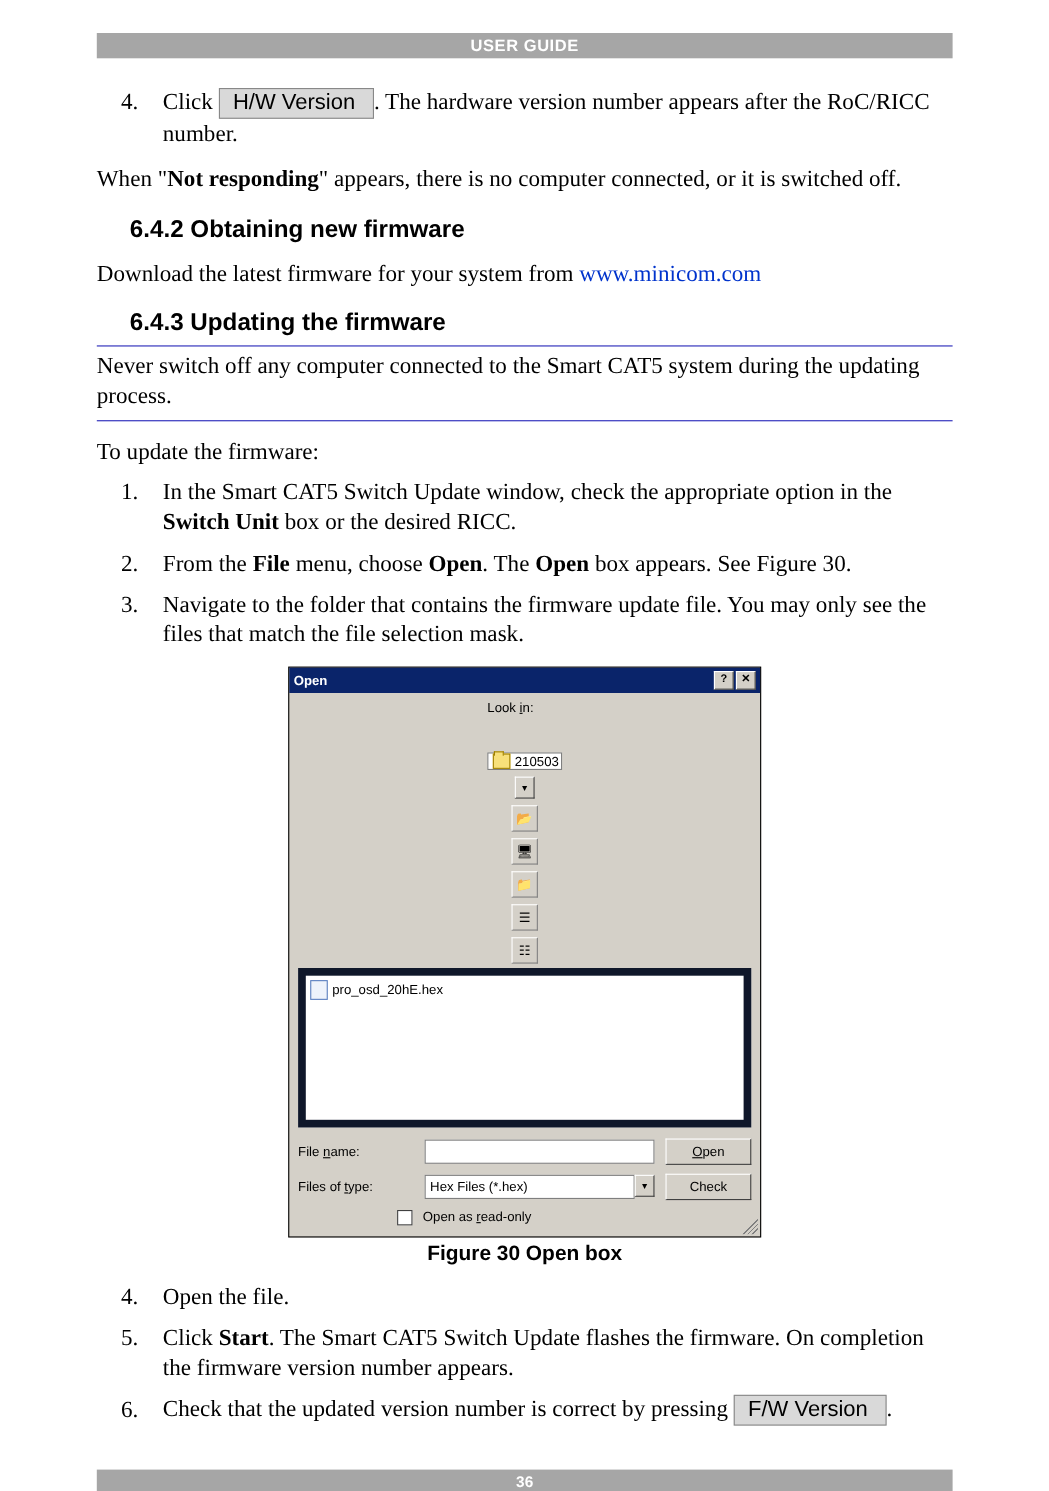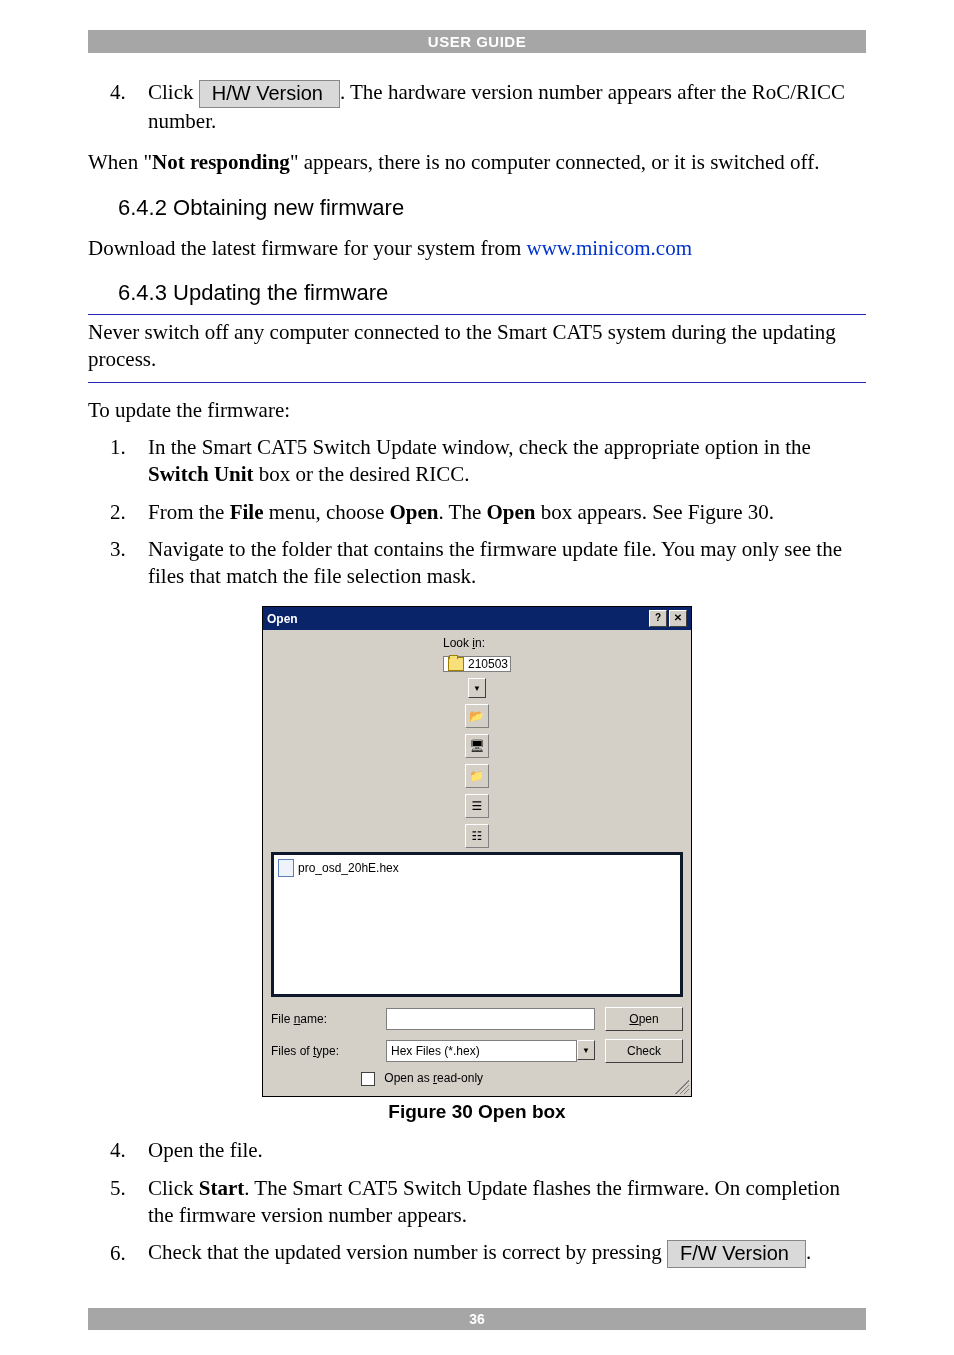--- a/index.html
+++ b/index.html
@@ -50,21 +50,21 @@
     font-size: 20px;
     padding: 2px 16px 4px 12px;
     vertical-align: middle;
     line-height: 1;
   }
   .para {
     margin: 14px 0 10px 0;
   }
   .h-section {
     font-family: Arial, Helvetica, sans-serif;
-    font-weight: normal;
+    font-weight: bold;
     font-size: 22px;
     margin: 18px 0 8px 30px;
   }
   .warning-block {
     border-top: 1px solid #2424b8;
     border-bottom: 1px solid #2424b8;
     padding: 4px 0 8px 0;
     margin: 6px 0 14px 0;
   }
   .warn-head {
@@ -121,21 +121,21 @@
   .dlg-label { width: 68px; }
   .dlg-combo {
     background: #fff;
     border: 1px solid #7f7f7f;
     height: 20px;
     display: flex;
     align-items: center;
     padding: 0 2px 0 4px;
     box-sizing: border-box;
   }
-  .dlg-lookin { flex: 1; max-width: 170px; }
+  .dlg-lookin { flex: 1; max-width: 170px; margin-top: 28px; }
   .folder-icon {
     width: 14px; height: 12px;
     background: #f7e07a;
     border: 1px solid #a08000;
     margin-right: 4px;
     position: relative;
   }
   .folder-icon::before{
     content:"";
     position:absolute; top:-3px; left:0;
@@ -153,21 +153,21 @@
   .tool-btn {
     width: 22px; height: 22px;
     background: #d4d0c8;
     border: 1px solid #fff;
     border-right-color:#808080; border-bottom-color:#808080;
     display:flex; align-items:center; justify-content:center;
     font-size:12px;
   }
   .file-area {
     background: #fff;
-    border: 3px solid #0f172a;
+    border: 7px solid #0f172a;
     margin: 0 8px;
     height: 145px;
     padding: 4px;
     box-sizing: border-box;
   }
   .file-item {
     display: flex; align-items: center; gap: 4px;
     font-size: 12px;
   }
   .hex-icon {

